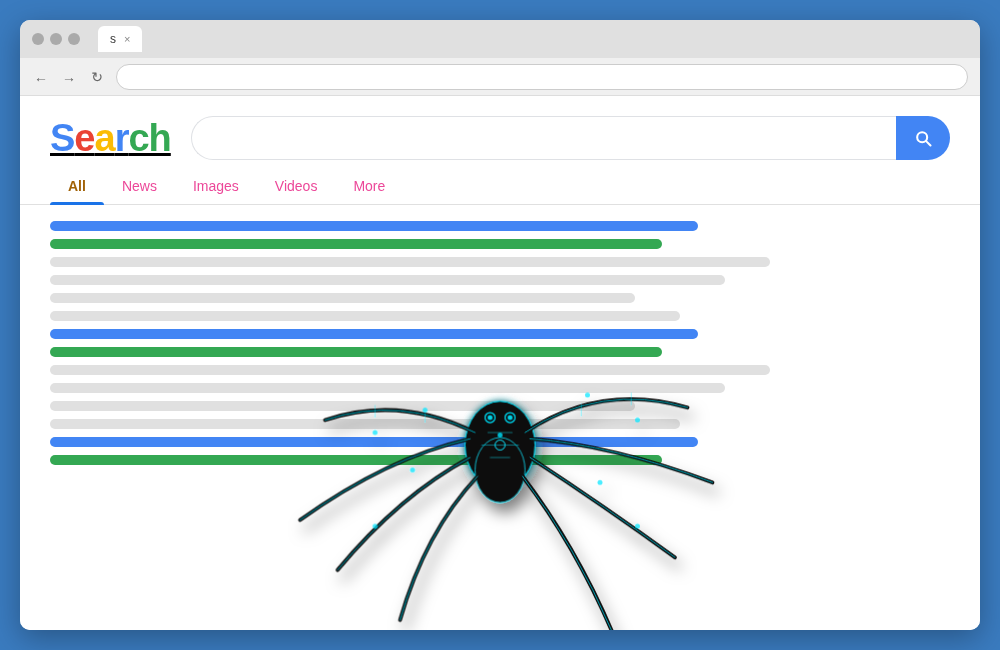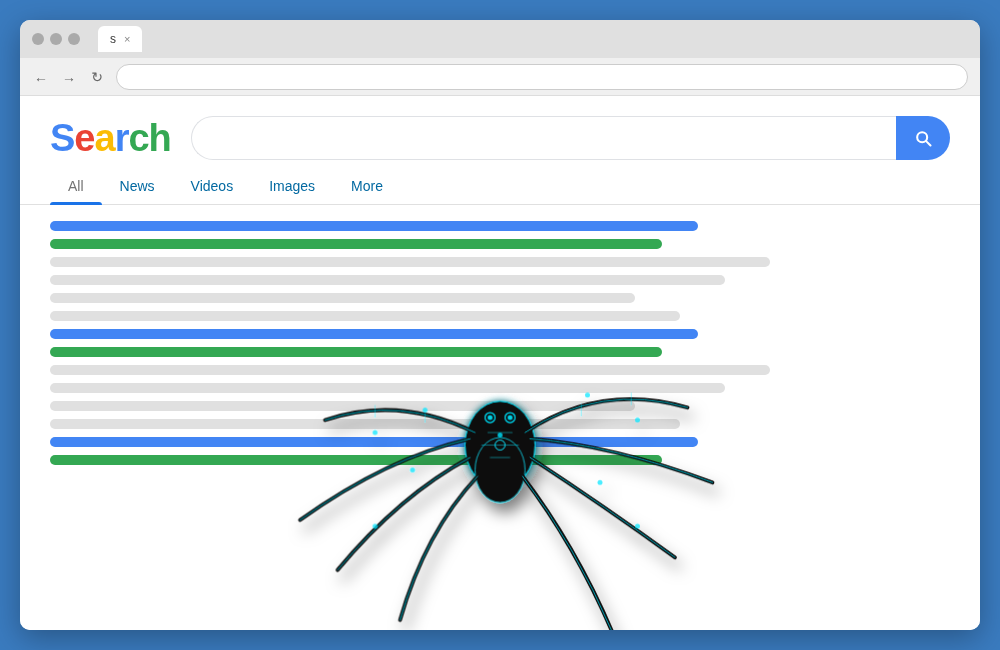--- a/index.html
+++ b/index.html
@@ -120,20 +120,21 @@
       display: flex;
       align-items: center;
       gap: 20px;
     }
 
     .search-logo {
       font-size: 38px;
       font-weight: bold;
       letter-spacing: -1px;
       flex-shrink: 0;
+      text-decoration: underline;
     }
 
     .search-logo .s { color: #4285F4; }
     .search-logo .e { color: #EA4335; }
     .search-logo .a { color: #FBBC05; }
     .search-logo .r { color: #4285F4; }
     .search-logo .ch { color: #34A853; }
 
     .search-bar-wrapper {
       flex: 1;
@@ -175,29 +176,29 @@
       display: flex;
       padding: 0 30px;
       border-bottom: 1px solid #e0e0e0;
       margin-top: 8px;
       gap: 0;
     }
 
     .nav-tab {
       padding: 10px 18px;
       font-size: 14px;
-      color: #0369a1;
+      color: #ec4899;
       cursor: pointer;
       position: relative;
       text-decoration: none;
     }
 
     .nav-tab.active {
-      color: #737373;
-      font-weight: 400;
+      color: #a16207;
+      font-weight: 700;
     }
 
     .nav-tab.active::after {
       content: '';
       position: absolute;
       bottom: -1px;
       left: 0;
       right: 0;
       height: 3px;
       background: #1a73e8;
@@ -282,22 +283,22 @@
           <svg class="search-icon-svg" viewBox="0 0 24 24">
             <path d="M21 21l-4.35-4.35M17 11A6 6 0 1 1 5 11a6 6 0 0 1 12 0z" stroke="white" stroke-width="2.5" fill="none" stroke-linecap="round"></path>
           </svg>
         </button>
       </div>
     </div>
 
     <div class="nav-tabs">
       <div class="nav-tab active">All</div>
       <div class="nav-tab">News</div>
+      <div class="nav-tab">Images</div>
       <div class="nav-tab">Videos</div>
-      <div class="nav-tab">Images</div>
       <div class="nav-tab">More</div>
     </div>
 
     <div class="results-area">
       <div class="result-lines">
         <div class="line line-blue" style="width:72%"></div>
         <div class="line line-green" style="width:68%"></div>
         <div class="line line-gray" style="width:80%"></div>
         <div class="line line-gray" style="width:75%"></div>
         <div class="line line-gray" style="width:65%"></div>

